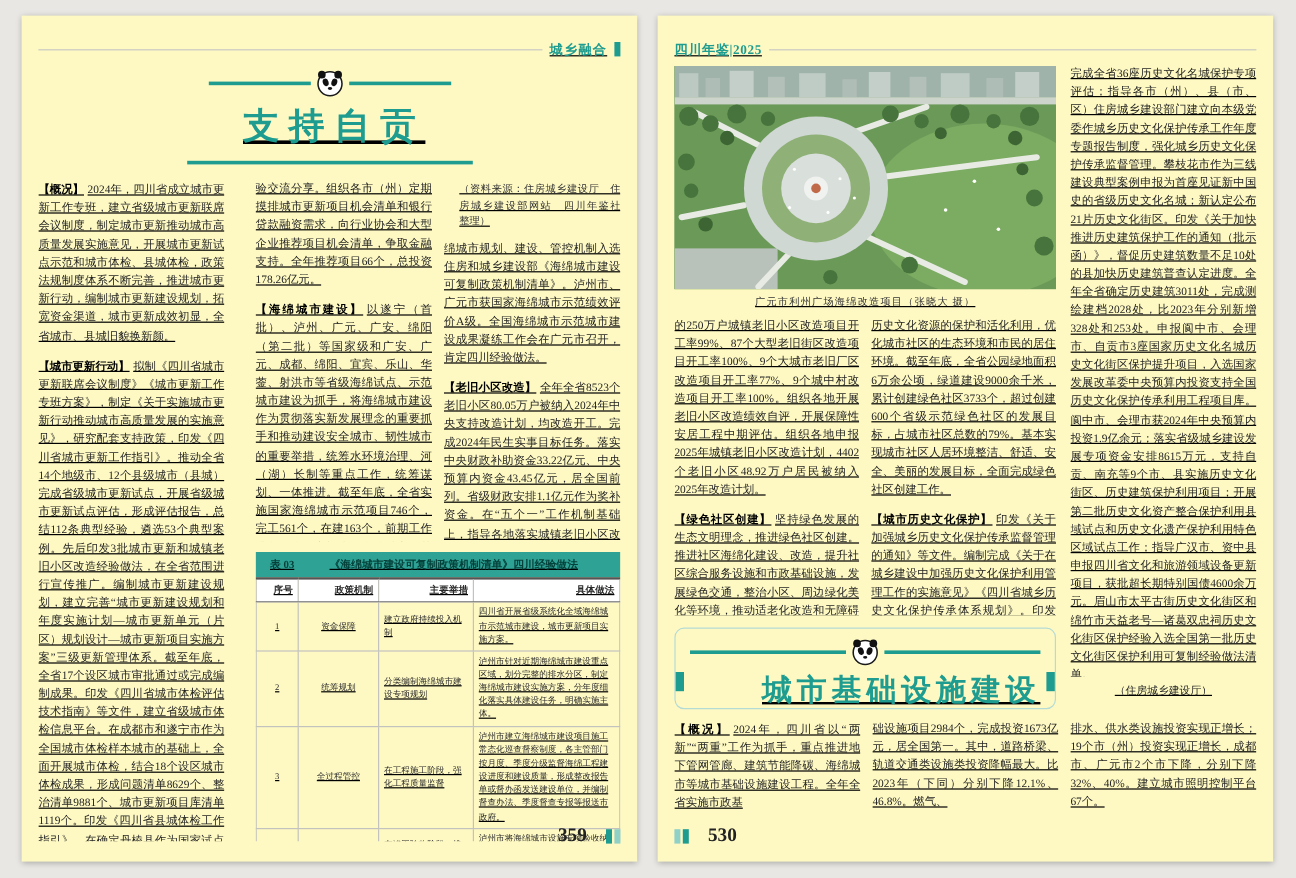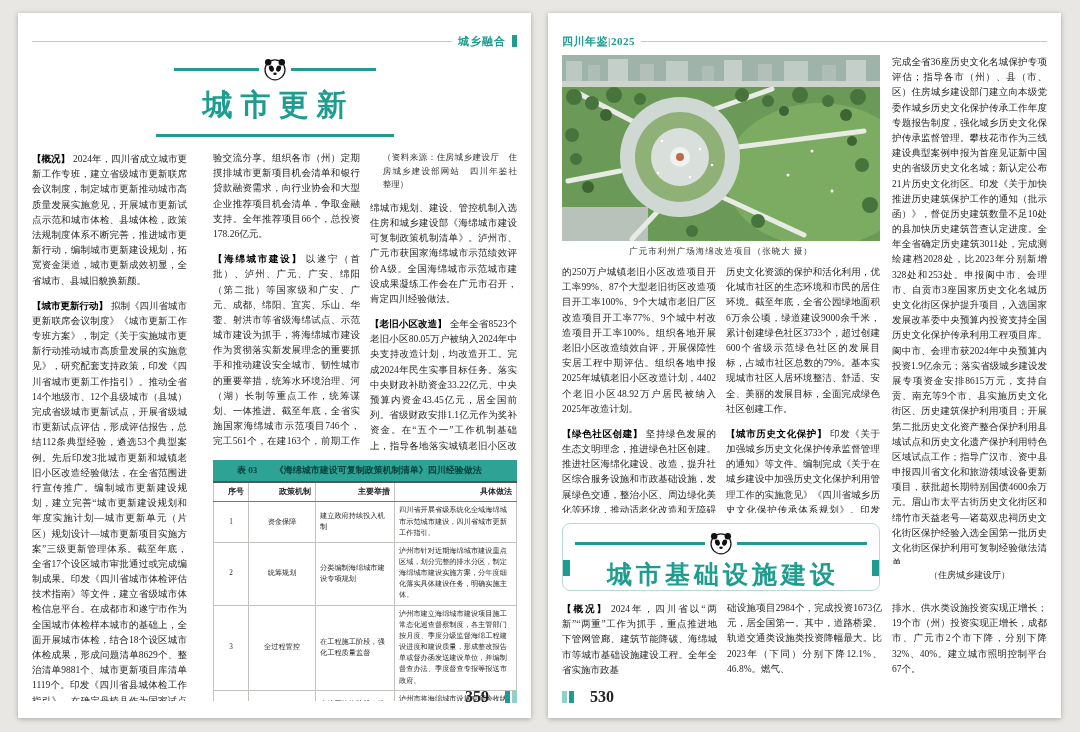--- a/index.html
+++ b/index.html
@@ -1,19 +1,19 @@
 <!DOCTYPE html>
 <html><head>
 <meta charset="utf-8">
 <style>
   html,body{margin:0;padding:0;width:1080px;height:732px;overflow:hidden;
     background:#e8e7e3;font-family:"Liberation Serif","DejaVu Serif",serif;}
   .spread{display:flex;gap:17px;padding:13px 18px;box-sizing:border-box;}
-  .page{background:#ffffff;width:513px;height:705px;box-shadow:0 1px 5px rgba(0,0,0,.28);
-    position:relative;box-sizing:border-box;padding:20px 14px 14px;overflow:hidden;}
+  .page{background:#fef9c3;width:513px;height:705px;box-shadow:0 1px 5px rgba(0,0,0,.28);
+    position:relative;box-sizing:border-box;padding:20px 14px 14px;overflow:hidden;text-decoration:underline;}
   
   .ph-row{display:flex;align-items:center;gap:6px;height:16px;margin-bottom:6px;}
   .ph-line{flex:1;height:1px;background:#c9c9c4;}
   .ph-label{color:#1d9c8f;font-size:11px;font-weight:bold;letter-spacing:1px;white-space:nowrap;}
   .bars{display:inline-flex;gap:2px;align-items:center;}
   .bars i{display:inline-block;width:5px;height:12px;}
   .b1{background:#8fd0c7;}
   .b2{background:#1d9c8f;}
   
   .title-block{width:238px;margin:8px auto 14px;}
@@ -33,21 +33,21 @@
   .attribution{text-align:center;font-size:9px;margin-top:4px;}
   
   .lp-body{display:flex;gap:10px;height:550px;}
   .colfirst{width:155px;flex:none;height:100%;}
   .lp-right{flex:1;display:flex;flex-direction:column;min-width:0;margin-left:16px;}
   .lp-right-cols{display:flex;gap:10px;height:300px;flex:none;}
   .lp-right-cols .col{flex:1;min-width:0;}
   
   .tablewrap{margin-top:9px;flex:1;overflow:hidden;}
   .tcap{display:flex;align-items:center;background:#2fa296;color:#04413a;
-    font-size:9px;font-weight:bold;padding:4px 24px;gap:6px;}
+    font-size:9px;font-weight:bold;padding:4px 12px;gap:6px;}
   .tcap-no{white-space:nowrap;}
   .tcap-title{flex:1;text-align:center;}
   table{border-collapse:collapse;width:100%;table-layout:fixed;}
   th,td{border:1px solid #c2c2be;padding:3px 4px;font-size:7.2px;line-height:1.55;
     color:#2a2a2a;vertical-align:middle;word-break:break-all;}
   thead th{font-size:8px;font-weight:bold;text-align:right;background:#fff;
     border-top:2px solid #555;border-bottom:1.5px solid #777;}
   td.cnum{text-align:center;}
   td.cpolicy{text-align:center;}
   tbody tr:last-child td{border-bottom:2px solid #555;}
@@ -58,21 +58,21 @@
   .rp-main{width:318px;flex:none;display:flex;flex-direction:column;min-width:0;}
   .photo{height:186px;flex:none;overflow:hidden;background:#6b9a58;}
   .photo svg{display:block;width:100%;height:100%;}
   .caption{flex:none;font-size:8.5px;text-align:center;color:#333;padding:5px 0 7px;letter-spacing:1px;}
   .rp-cols{display:flex;gap:10px;height:248px;flex:none;}
   .rp-cols .col{flex:1;min-width:0;}
   .section-box{margin-top:10px;flex:1;border:1px solid #b5dbd5;border-radius:8px;
     position:relative;padding:7px 12px 8px;overflow:hidden;}
   .sb-top{display:flex;align-items:center;}
   .sb-top .tline{flex:1;height:3px;background:#1d9c8f;}
-  .sb-title{margin:3px 0 0;text-align:center;font-size:25px;color:#1d9c8f;
+  .sb-title{margin:3px 0 0;text-align:right;font-size:25px;color:#1d9c8f;
     font-weight:bold;letter-spacing:4px;text-indent:4px;}
   .sb-accent{position:absolute;width:8px;height:16px;background:#1d9c8f;top:36px;}
   .sb-accent.left{left:-1px;} .sb-accent.right{right:-1px;}
   .rp-side{flex:1;min-width:0;display:flex;flex-direction:column;}
   .rp-side .side-text{flex:1;overflow:hidden;}
   .rp-bottom{display:flex;gap:10px;height:80px;margin-top:10px;}
   .rp-bottom .col{flex:1;min-width:0;}
   
   .folio{position:absolute;bottom:12px;font-size:16px;color:#222;
     display:flex;align-items:center;gap:16px;font-weight:bold;}
@@ -101,21 +101,21 @@
               <circle cx="15" cy="16" r="12.5" fill="#fff" stroke="#1a1a1a" stroke-width="1.6"></circle>
               <circle cx="6.5" cy="6.5" r="4" fill="#111"></circle>
               <circle cx="23.5" cy="6.5" r="4" fill="#111"></circle>
               <ellipse cx="10.5" cy="14.5" rx="3" ry="4" transform="rotate(-18 10.5 14.5)" fill="#111"></ellipse>
               <ellipse cx="19.5" cy="14.5" rx="3" ry="4" transform="rotate(18 19.5 14.5)" fill="#111"></ellipse>
               <ellipse cx="15" cy="21" rx="2.2" ry="1.5" fill="#111"></ellipse>
             </svg>
         </span>
         <span class="tline"></span>
       </div>
-      <h1 class="tb-title">城市更新</h1>
+      <h1 class="tb-title">支持自贡</h1>
       <div class="tb-bottom"></div>
     </div>
 
     <div class="lp-body">
       <div class="col colfirst">
         <p class="para"><b>【概况】</b><span>2024年，四川省成立城市更新工作专班，建立省级城市更新联席会议制度，制定城市更新推动城市高质量发展实施意见，开展城市更新试点示范和城市体检、县城体检，政策法规制度体系不断完善，推进城市更新行动，编制城市更新建设规划，拓宽资金渠道，城市更新成效初显，全省城市、县城旧貌换新颜。</span></p>
         <p class="para"><b>【城市更新行动】</b><span>拟制《四川省城市更新联席会议制度》《城市更新工作专班方案》，制定《关于实施城市更新行动推动城市高质量发展的实施意见》，研究配套支持政策，印发《四川省城市更新工作指引》。推动全省14个地级市、12个县级城市（县城）完成省级城市更新试点，开展省级城市更新试点评估，形成评估报告，总结112条典型经验，遴选53个典型案例。先后印发3批城市更新和城镇老旧小区改造经验做法，在全省范围进行宣传推广。编制城市更新建设规划，建立完善“城市更新建设规划和年度实施计划—城市更新单元（片区）规划设计—城市更新项目实施方案”三级更新管理体系。截至年底，全省17个设区城市审批通过或完成编制成果。印发《四川省城市体检评估技术指南》等文件，建立省级城市体检信息平台。在成都市和遂宁市作为全国城市体检样本城市的基础上，全面开展城市体检，结合18个设区城市体检成果，形成问题清单8629个、整治清单9881个、城市更新项目库清单1119个。印发《四川省县城体检工作指引》，在确定丹棱县作为国家试点开展县城体检的基础上，选定24个县城作为省级样本开展县城体检。四川省作为全国3个省份代表之一在全国县城建设现场会作经</span></p>
       </div>
       <div class="lp-right">
         <div class="lp-right-cols">
@@ -142,21 +142,21 @@
                 <th class="w-policy">政策机制</th>
                 <th class="w-measure">主要举措</th>
                 <th>具体做法</th>
               </tr>
             </thead>
             <tbody>
               <tr>
                 <td class="cnum">1</td>
                 <td class="cpolicy">资金保障</td>
                 <td>建立政府持续投入机制</td>
-                <td>四川省开展省级系统化全域海绵城市示范城市建设，四川省城市更新工作指引。</td>
+                <td>四川省开展省级系统化全域海绵城市示范城市建设，城市更新项目实施方案。</td>
               </tr>
               <tr>
                 <td class="cnum">2</td>
                 <td class="cpolicy">统筹规划</td>
                 <td>分类编制海绵城市建设专项规划</td>
                 <td>泸州市针对近期海绵城市建设重点区域，划分完整的排水分区，制定海绵城市建设实施方案，分年度细化落实具体建设任务，明确实施主体。</td>
               </tr>
               <tr>
                 <td class="cnum">3</td>
                 <td class="cpolicy">全过程管控</td>

